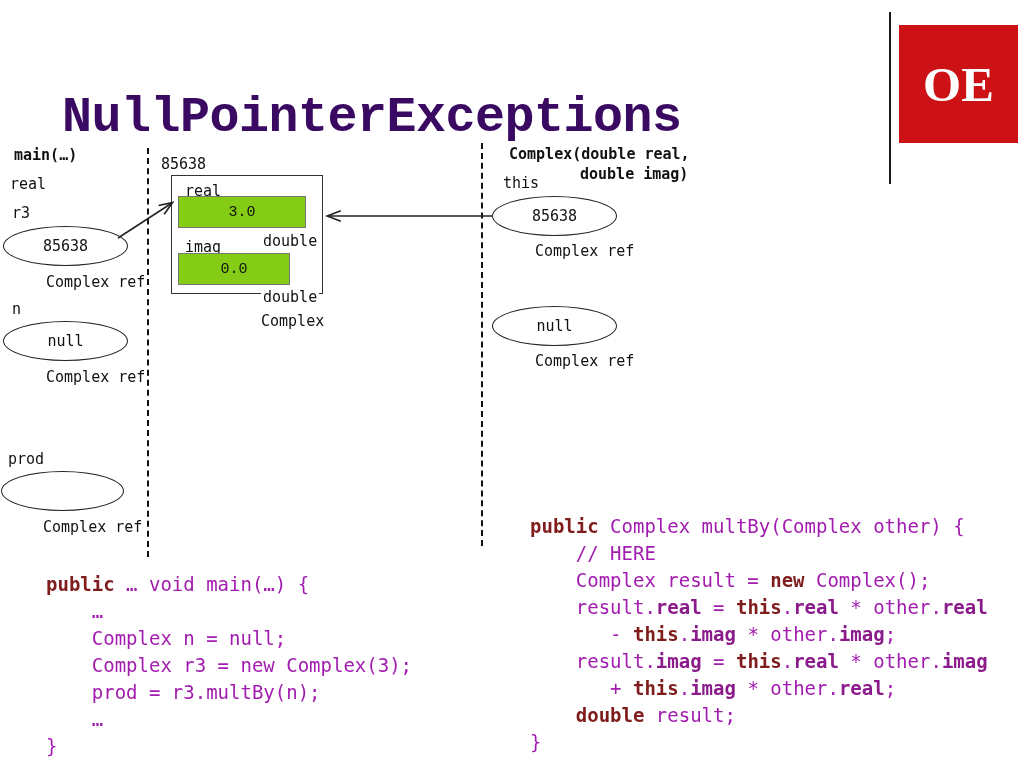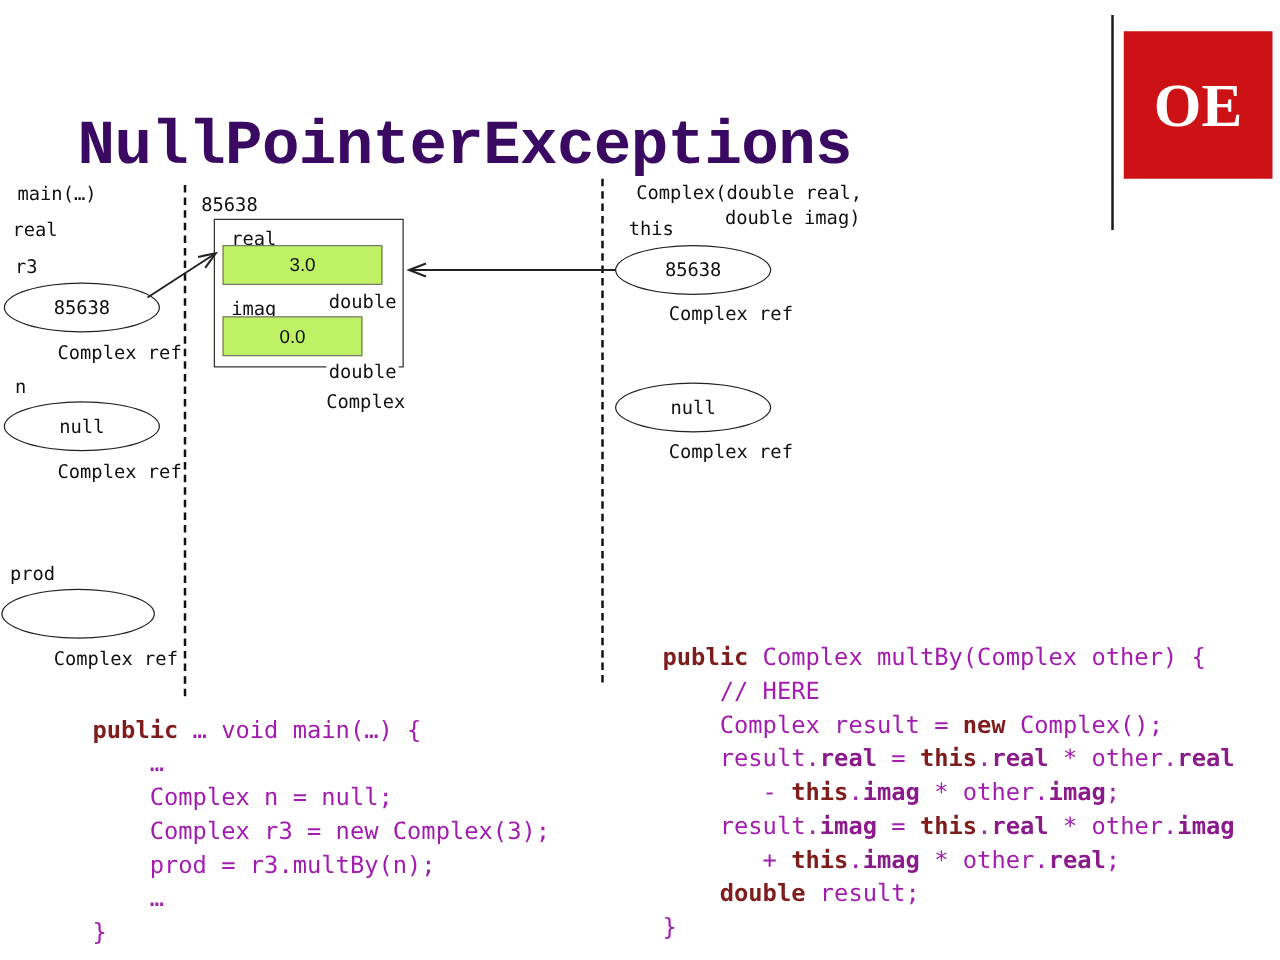--- a/index.html
+++ b/index.html
@@ -72,21 +72,21 @@
   #dash-right { left: 481px; top: 143px; height: 403px; }
 
   
   .mono {
     font-family: "DejaVu Sans Mono", monospace;
     font-size: 15px;
     color: #111111;
     white-space: pre;
     line-height: 18px;
   }
-  .mono.b { font-weight: normal; }
+  .mono.b { font-weight: bold; }
 
   
   .oval {
     border: 1.6px solid #222222;
     border-radius: 50%;
     background: #ffffff;
     display: flex;
     align-items: center;
     justify-content: center;
     font-family: "DejaVu Sans Mono", monospace;
@@ -100,25 +100,25 @@
     left: 171px;
     top: 175px;
     width: 152px;
     height: 119px;
     border: 1.8px solid #333333;
     background: #ffffff;
     box-sizing: border-box;
   }
   .field-box {
     border: 1.5px solid #777777;
-    background: #bef264;
+    background: #84cc16;
     display: flex;
     align-items: center;
     justify-content: center;
-    font-family: Liberation Sans, sans-serif;
+    font-family: Liberation Mono, monospace;
     font-size: 15px;
     color: #111111;
     box-sizing: border-box;
   }
   #field-real { left: 178px; top: 196px; width: 128px; height: 32px; }
   #field-imag { left: 178px; top: 253px; width: 112px; height: 32px; }
 
   
   #arrows {
     left: 0; top: 0; width: 1024px; height: 768px;
@@ -129,21 +129,21 @@
   .code {
     font-family: "DejaVu Sans Mono", monospace;
     font-size: 19px;
     line-height: 27px;
     color: #5a5a5a;
     white-space: pre;
   }
   .code .kw   { color: #7f1d1d; font-weight: bold; }
   .code .fld  { color: #8B1A8B; font-weight: bold; }
   .code .plain{ color: #a21caf; }
-  #code-main  { left: 46px;  top: 552px; margin-left: 28px; }
+  #code-main  { left: 46px;  top: 552px; }
   #code-mult  { left: 530px; top: 494px; }
 </style>
 </head>
 <body>
 
 <div id="slide">
 
   <div class="abs" id="title" style="color: rgb(58, 10, 99);">NullPointerExceptions</div>
 
   <div class="abs" id="logo-rule"></div>

